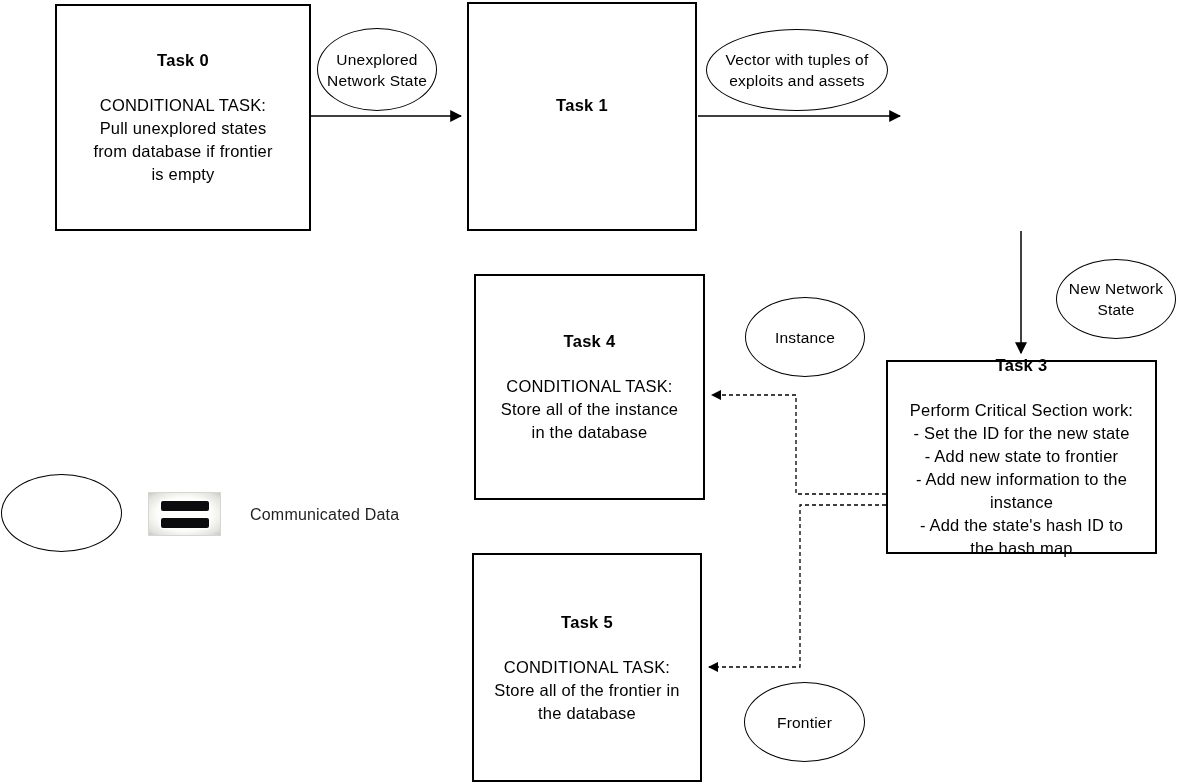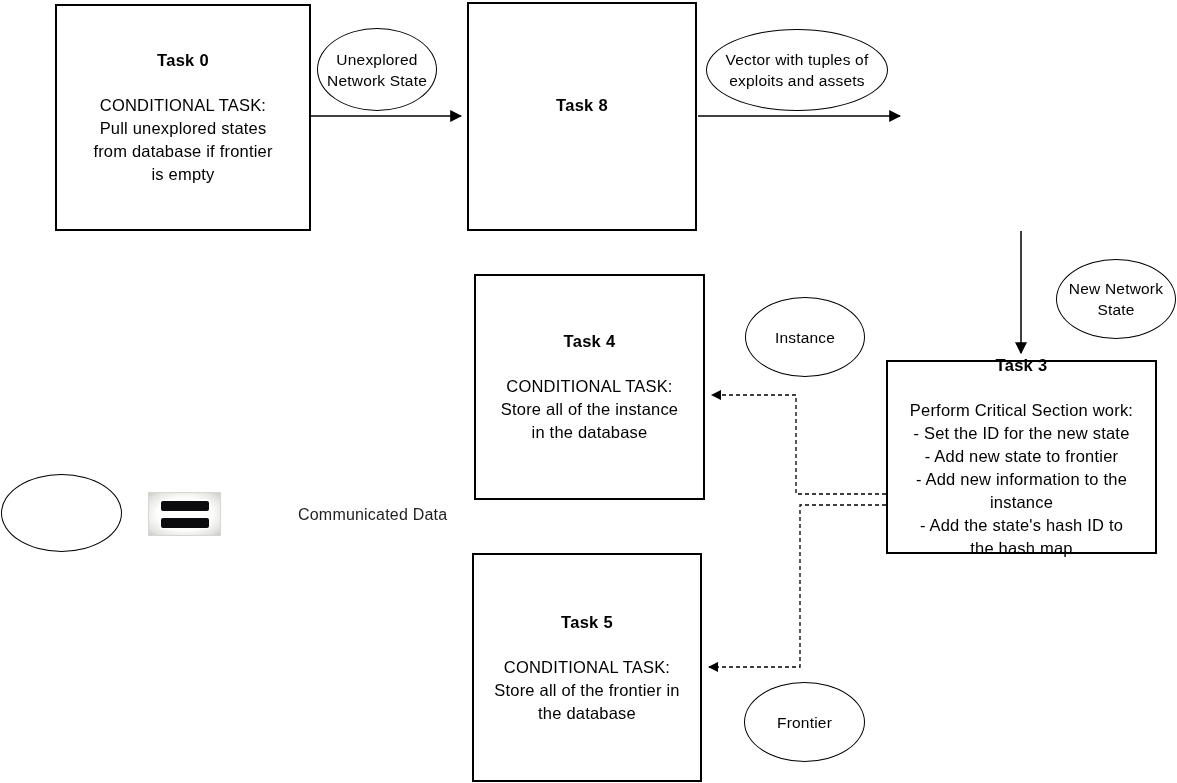--- a/index.html
+++ b/index.html
@@ -64,21 +64,20 @@
     width:48px;height:10px;
     background:#0c0c0e;
     border-radius:2px;
     box-shadow:0 0 0 1.5px rgba(255,255,255,0.85);
   }
   .legend-label{
     position:absolute;left:250px;top:505px;
     font-size:16px;line-height:20px;
     letter-spacing:0.2px;
     color:#1f1f1f;
-    margin-left:48px;
   }
 </style>
 </head>
 <body>
 
 <div class="canvas">
 
   <svg class="connector-layer" width="1177" height="783" viewBox="0 0 1177 783" xmlns="http://www.w3.org/2000/svg">
     <defs>
       <marker id="arrow" viewBox="0 0 10 10" refX="9" refY="5" markerWidth="8" markerHeight="8" orient="auto-start-reverse">
@@ -94,21 +93,21 @@
 
   <div class="task-box" style="left:55px;top:4px;width:256px;height:227px;">
     <div class="task-title">Task 0</div>
     <div class="task-body">CONDITIONAL TASK:
 Pull unexplored states
 from database if frontier
 is empty</div>
   </div>
 
   <div class="task-box" style="left:467px;top:2px;width:230px;height:229px;">
-    <div class="task-title">Task 8</div>
+    <div class="task-title">Task 1</div>
   </div>
 
 
   <div class="task-box" style="left:886px;top:360px;width:271px;height:194px;">
     <div class="task-title">Task 3</div>
     <div class="task-body">Perform Critical Section work:
 - Set the ID for the new state
 - Add new state to frontier
 - Add new information to the
 instance

